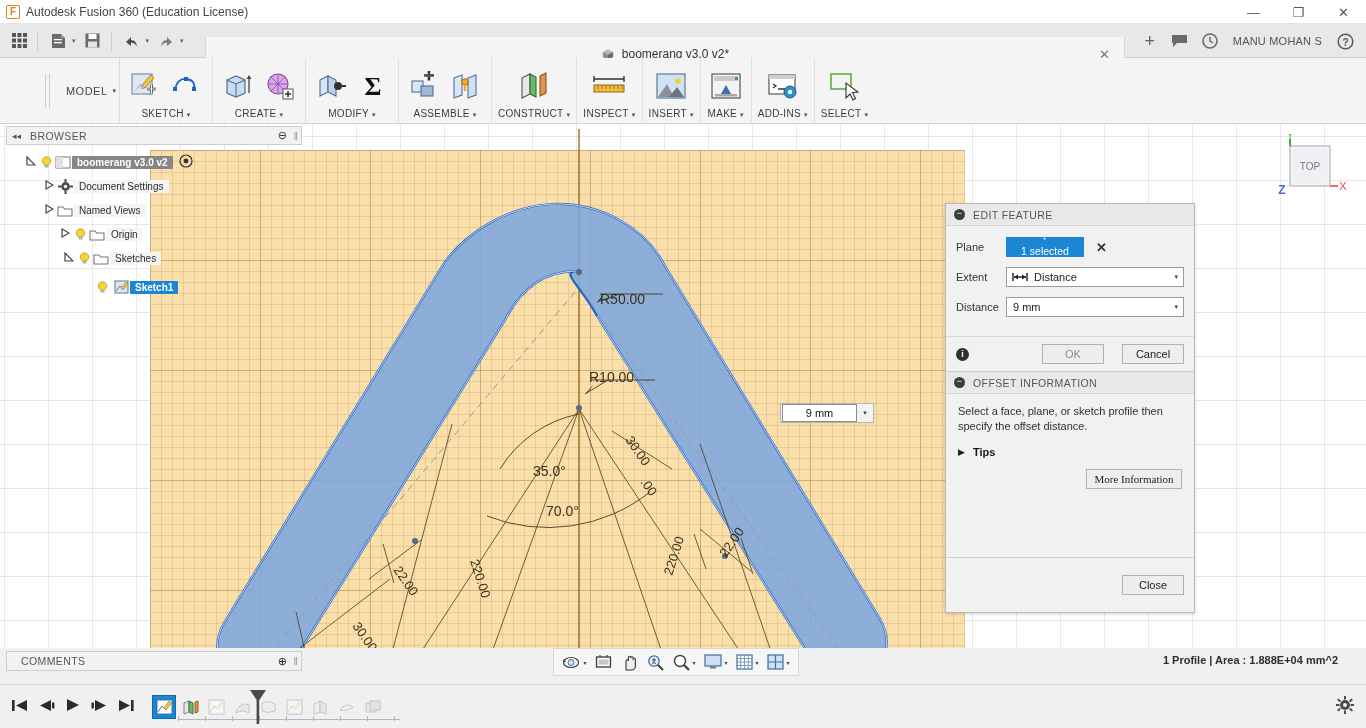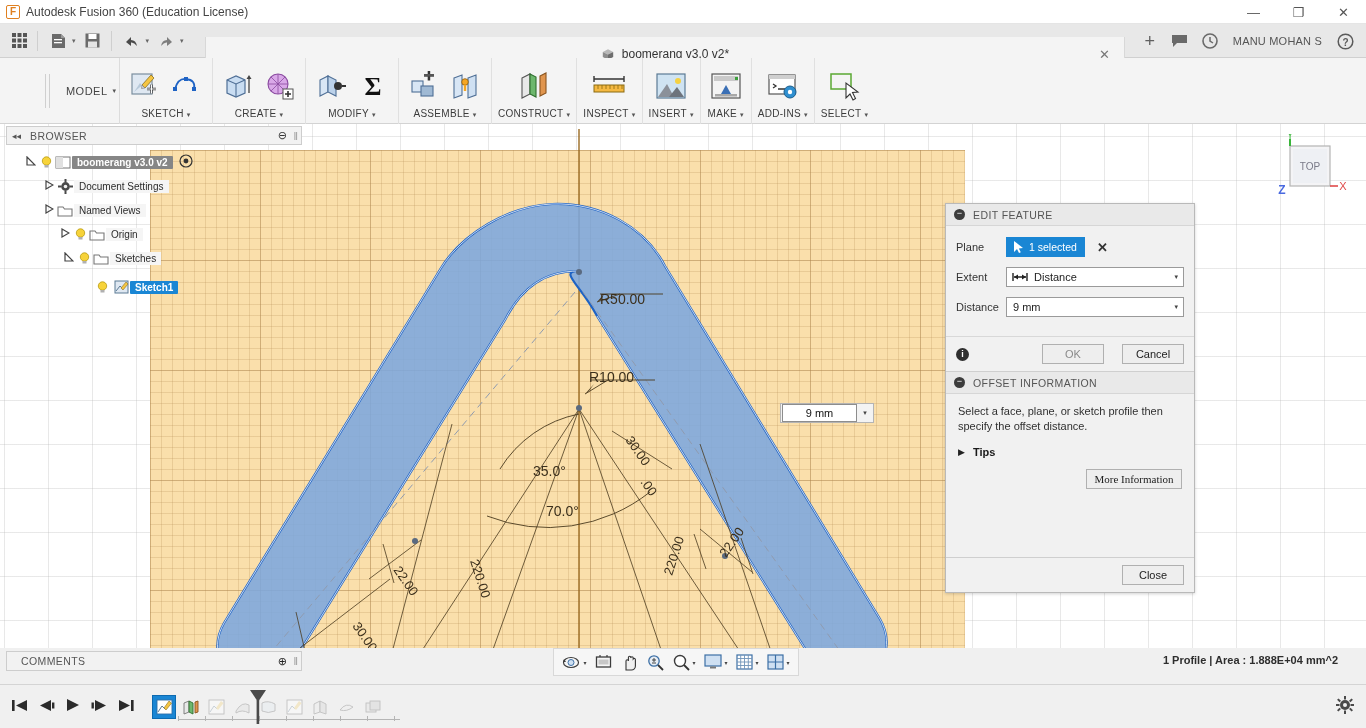--- a/index.html
+++ b/index.html
@@ -174,21 +174,21 @@
   .dlg-head .min {
     width: 11px; height: 11px; border-radius: 50%; background: #3c3c3c; color: #fff;
     font-size: 9px; line-height: 9px; text-align: center;
   }
   .dlg-head .t { font-size: 10.5px; color: #555; letter-spacing: .4px; }
   .dlg-body { padding: 8px 10px 10px 10px; }
   .row { display: flex; align-items: center; height: 26px; margin-bottom: 4px; }
   .row .rl { width: 50px; font-size: 11px; color: #333; }
   .pill {
     background: #1a86d4; color: #fff; height: 20px; min-width: 78px;
-    display: flex; align-items: center; gap: 5px; padding: 0 8px; font-size: 10.5px;
+    display: flex; align-items: center; gap: 5px; padding: 0 8px; font-size: 10.5px; flex-direction: column;
   }
   .xbtn { margin-left: 12px; font-size: 13px; color: #333; font-weight: bold; }
   .combo {
     flex: 1; height: 20px; background: #fff; border: 1px solid #9a9a9a;
     display: flex; align-items: center; padding-left: 4px; gap: 5px;
     font-size: 11px; color: #222; position: relative;
   }
   .combo .cdn { position: absolute; right: 5px; font-size: 7px; color: #444; }
   .dlg-sep { height: 1px; background: #d8d8d8; margin: 2px 0 0 0; }
   .dlg-foot { display: flex; align-items: center; padding: 7px 10px; }
@@ -203,21 +203,21 @@
   }
   .btn.enabled { color: #222; }
   .dlg-sec2 { border-top: 1px solid #cfcfcf; }
   .sec2-body { padding: 10px 12px 12px 12px; }
   .sec2-body p { font-size: 11px; color: #303030; line-height: 15px; }
   .tips { display: flex; align-items: center; gap: 8px; margin-top: 12px; }
   .tips .tri { font-size: 9px; color: #222; }
   .tips .tlab { font-size: 11px; font-weight: bold; color: #1a1a1a; }
   .moreinfo-wrap { display: flex; justify-content: flex-end; margin-top: 11px; font-family: Liberation Serif, serif; }
   .spacer { height: 56px; }
-  .close-wrap { border-top: 1px solid #cfcfcf; padding: 7px 10px; display: flex; justify-content: flex-end; }
+  .close-wrap { border-top: 1px solid #cfcfcf; padding: 17px 10px; display: flex; justify-content: flex-end; }
 
   
   .comments {
     position: absolute; left: 6px; top: 651px; width: 296px; height: 20px;
     background: #f2f2f2; border: 1px solid #cdcdcd; display: flex; align-items: center;
   }
   .comments .c-title { font-size: 10.5px; color: #555; margin-left: 14px; letter-spacing: .4px; }
   .comments .c-plus { position: absolute; right: 14px; font-size: 11px; color: #222; }
   .comments .c-grip { position: absolute; right: 3px; font-size: 11px; color: #999; }
 

